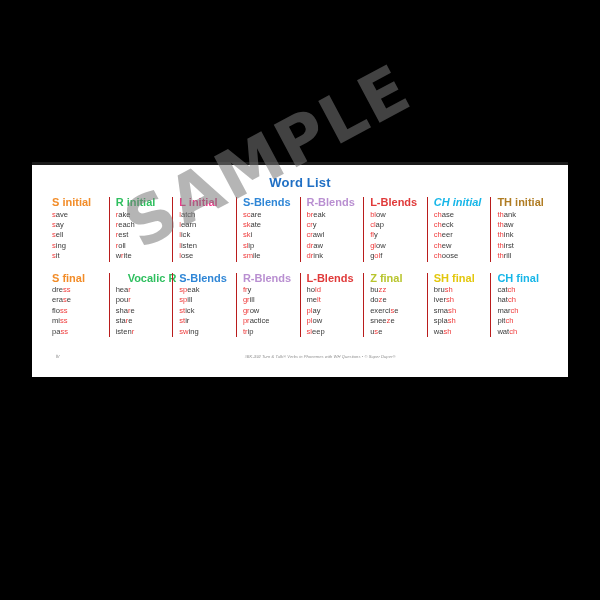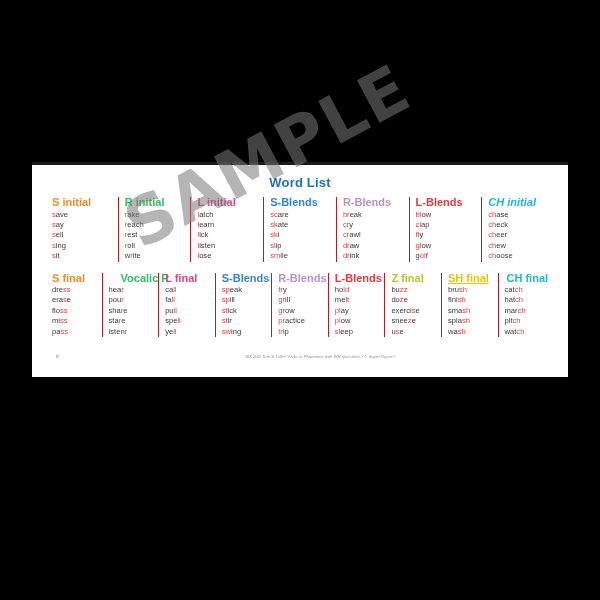--- a/index.html
+++ b/index.html
@@ -164,48 +164,48 @@
             <div class="word"><span>g</span><span class="hl">ol</span><span>f</span></div>
           </div>
           <div class="col">
             <div class="col-head" style="color: rgb(23, 182, 232); font-style: italic;">CH initial</div>
             <div class="word"><span class="hl">ch</span><span>ase</span></div>
             <div class="word"><span class="hl">ch</span><span>eck</span></div>
             <div class="word"><span class="hl">ch</span><span>eer</span></div>
             <div class="word"><span class="hl">ch</span><span>ew</span></div>
             <div class="word"><span class="hl">ch</span><span>oose</span></div>
           </div>
+          <div class="col">
+            <div class="col-head" style="color: rgb(176, 124, 35);">TH initial</div>
+            <div class="word"><span class="hl">th</span><span>ank</span></div>
+            <div class="word"><span class="hl">th</span><span>aw</span></div>
+            <div class="word"><span class="hl">th</span><span>ink</span></div>
+            <div class="word"><span class="hl">th</span><span>irst</span></div>
+            <div class="word"><span class="hl">th</span><span>rill</span></div>
+          </div>
         </div>
       <div class="row-gap"></div>
       <div class="grid" id="row1">
           <div class="col">
             <div class="col-head" style="color: rgb(242, 140, 40);">S final</div>
             <div class="word"><span>dre</span><span class="hl">ss</span></div>
             <div class="word"><span>era</span><span class="hl">s</span><span>e</span></div>
             <div class="word"><span>flo</span><span class="hl">ss</span></div>
             <div class="word"><span>mi</span><span class="hl">ss</span></div>
             <div class="word"><span>pa</span><span class="hl">ss</span></div>
           </div>
           <div class="col">
             <div class="col-head" style="color: rgb(47, 191, 95); margin-left: 12px;">Vocalic R</div>
             <div class="word"><span>hea</span><span class="hl">r</span></div>
             <div class="word"><span>pou</span><span class="hl">r</span></div>
             <div class="word"><span>sha</span><span class="hl">r</span><span>e</span></div>
             <div class="word"><span>sta</span><span class="hl">r</span><span>e</span></div>
             <div class="word"><span>isten</span><span class="hl">r</span></div>
           </div>
           <div class="col">
-            <div class="col-head" style="color: rgb(236, 59, 138);">L final</div>
-            <div class="word"><span>ca</span><span class="hl">ll</span></div>
-            <div class="word"><span>fa</span><span class="hl">ll</span></div>
-            <div class="word"><span>pu</span><span class="hl">ll</span></div>
-            <div class="word"><span>spe</span><span class="hl">ll</span></div>
-            <div class="word"><span>ye</span><span class="hl">ll</span></div>
-          </div>
-          <div class="col">
             <div class="col-head" style="color: rgb(47, 134, 214);">S-Blends</div>
             <div class="word"><span class="hl">sp</span><span>eak</span></div>
             <div class="word"><span class="hl">sp</span><span>ill</span></div>
             <div class="word"><span class="hl">st</span><span>ick</span></div>
             <div class="word"><span class="hl">st</span><span>ir</span></div>
             <div class="word"><span class="hl">sw</span><span>ing</span></div>
           </div>
           <div class="col">
             <div class="col-head" style="color: rgb(185, 143, 209);">R-Blends</div>
             <div class="word"><span class="hl">fr</span><span>y</span></div>
@@ -224,29 +224,29 @@
           </div>
           <div class="col">
             <div class="col-head" style="color: rgb(184, 197, 46);">Z final</div>
             <div class="word"><span>bu</span><span class="hl">zz</span></div>
             <div class="word"><span>do</span><span class="hl">z</span><span>e</span></div>
             <div class="word"><span>exerci</span><span class="hl">s</span><span>e</span></div>
             <div class="word"><span>snee</span><span class="hl">z</span><span>e</span></div>
             <div class="word"><span>u</span><span class="hl">s</span><span>e</span></div>
           </div>
           <div class="col">
-            <div class="col-head" style="color: rgb(227, 199, 13); text-decoration: underline;">SH final</div>
+            <div class="col-head" style="color: rgb(227, 199, 13);">SH final</div>
             <div class="word"><span>bru</span><span class="hl">sh</span></div>
-            <div class="word"><span>fini</span><span class="hl">sh</span></div>
+            <div class="word"><span>iver</span><span class="hl">sh</span></div>
             <div class="word"><span>sma</span><span class="hl">sh</span></div>
             <div class="word"><span>spla</span><span class="hl">sh</span></div>
             <div class="word"><span>wa</span><span class="hl">sh</span></div>
           </div>
           <div class="col">
-            <div class="col-head" style="color: rgb(23, 182, 232); text-align: center;">CH final</div>
+            <div class="col-head" style="color: rgb(23, 182, 232);">CH final</div>
             <div class="word"><span>cat</span><span class="hl">ch</span></div>
             <div class="word"><span>hat</span><span class="hl">ch</span></div>
             <div class="word"><span>mar</span><span class="hl">ch</span></div>
             <div class="word"><span>pit</span><span class="hl">ch</span></div>
             <div class="word"><span>wat</span><span class="hl">ch</span></div>
           </div>
         </div>
 
     </div>
 

